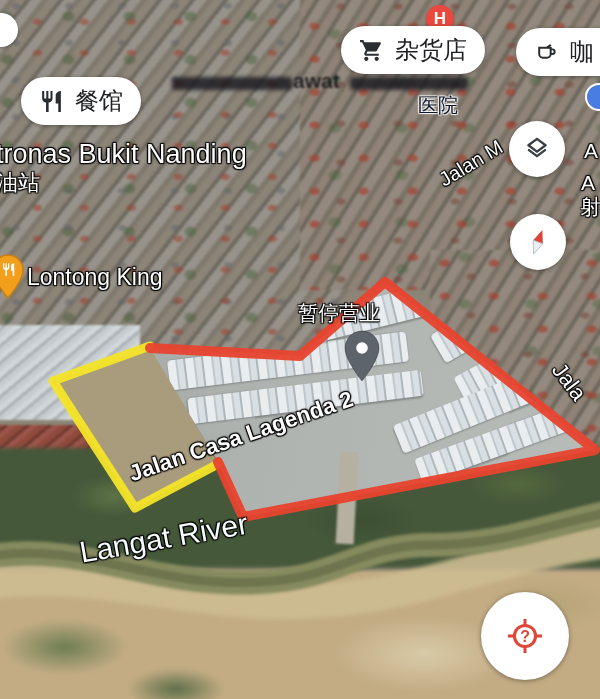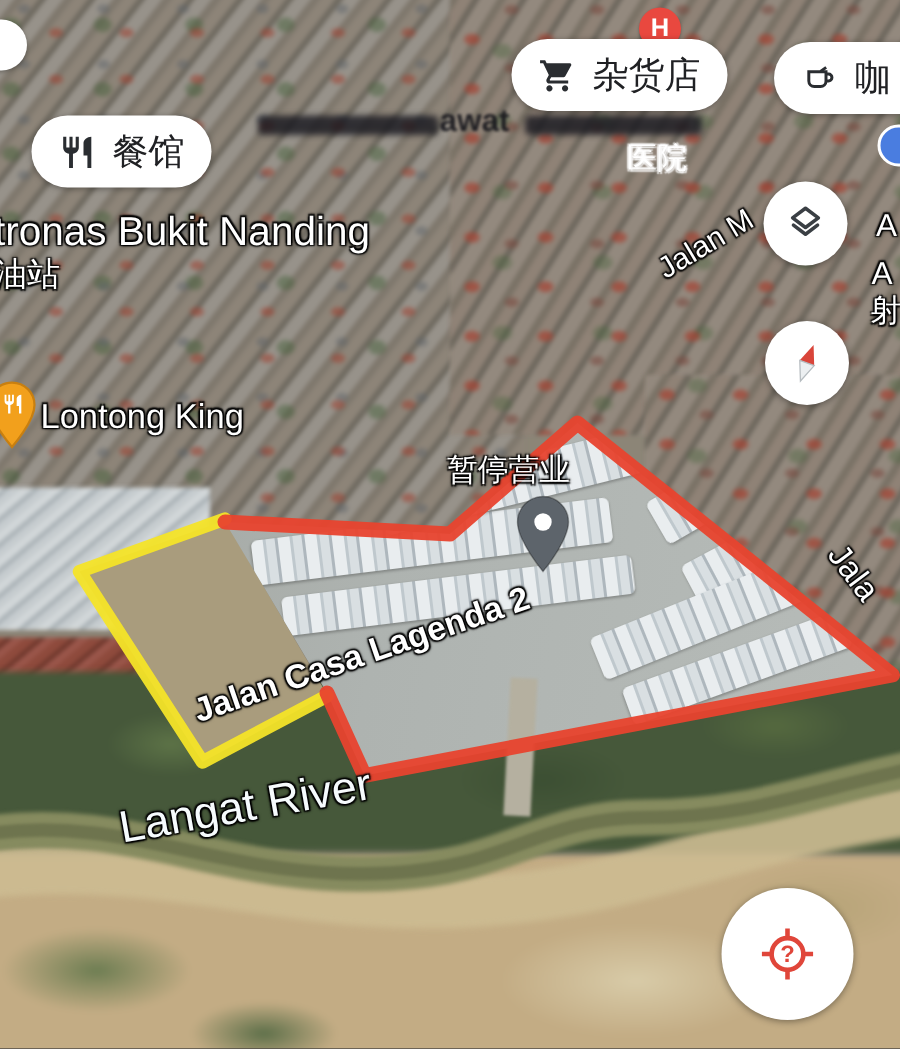--- a/index.html
+++ b/index.html
@@ -48,21 +48,21 @@
       background:repeating-linear-gradient(90deg,#e9edef 0 8px,#bfc8cd 8px 10px,#d9dfe2 10px 16px,#aeb7bd 16px 18px);}
   .park{left:262px;top:432px;width:88px;height:68px;border-radius:50% 45% 55% 50%;
       background:radial-gradient(18px 12px at 55% 45%, #9aa3a8 0%, #9aa3a8 60%, transparent 65%),
                  radial-gradient(10px 8px at 30% 65%, #8d969b 0%, #8d969b 60%, transparent 70%),
                  #9db07f;filter:blur(1px);}
   .riverroad{left:338px;top:452px;width:18px;height:92px;background:#b5b0a0;filter:blur(1.2px);transform:rotate(3deg);}
   
   .lbl{position:absolute;color:#fff;white-space:nowrap;
        text-shadow:-1px -1px 1px rgba(0,0,0,.95),1px -1px 1px rgba(0,0,0,.95),
                    -1px 1px 1px rgba(0,0,0,.95),1px 1px 1px rgba(0,0,0,.95),0 0 3px rgba(0,0,0,.6);}
-  .lbl-dark{position:absolute;color:#ffffff;white-space:nowrap;
+  .lbl-dark{position:absolute;color:#0f172a;white-space:nowrap;
        text-shadow:-1px -1px 1px rgba(255,255,255,.8),1px -1px 1px rgba(255,255,255,.8),
                    -1px 1px 1px rgba(255,255,255,.8),1px 1px 1px rgba(255,255,255,.8);}
   .obscured-bar{position:absolute;height:13px;background:#191920;opacity:.82;filter:blur(2px);border-radius:3px;}
   .frag{position:absolute;color:#14141a;font-size:21px;font-weight:bold;filter:blur(1.2px);opacity:.9;}
   
   .chip{position:absolute;height:48px;background:#fff;border-radius:24px;display:flex;align-items:center;
         gap:11px;padding:0 18px;box-shadow:0 1px 4px rgba(0,0,0,.35);cursor:pointer;}
   .chip span{font-size:24px;color:#202124;white-space:nowrap;}
   .chip svg{flex:0 0 auto;}
   

